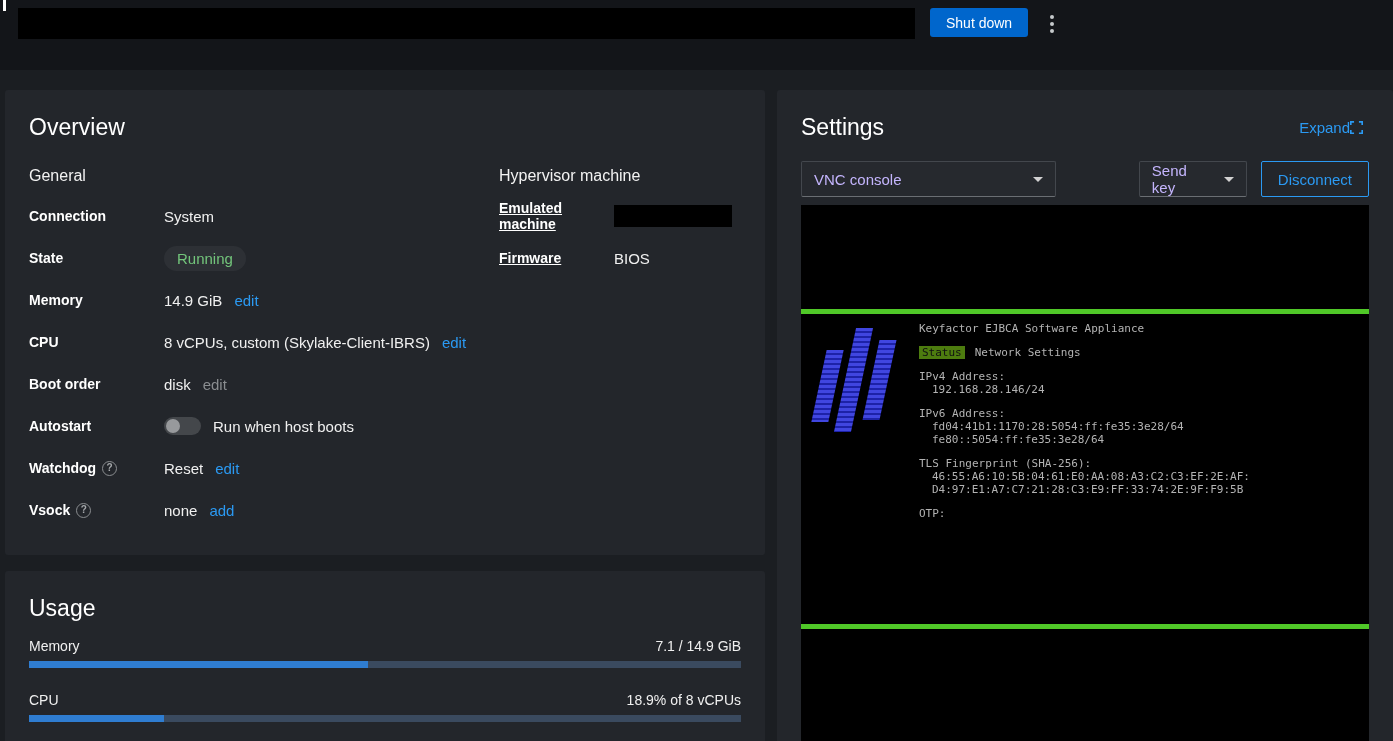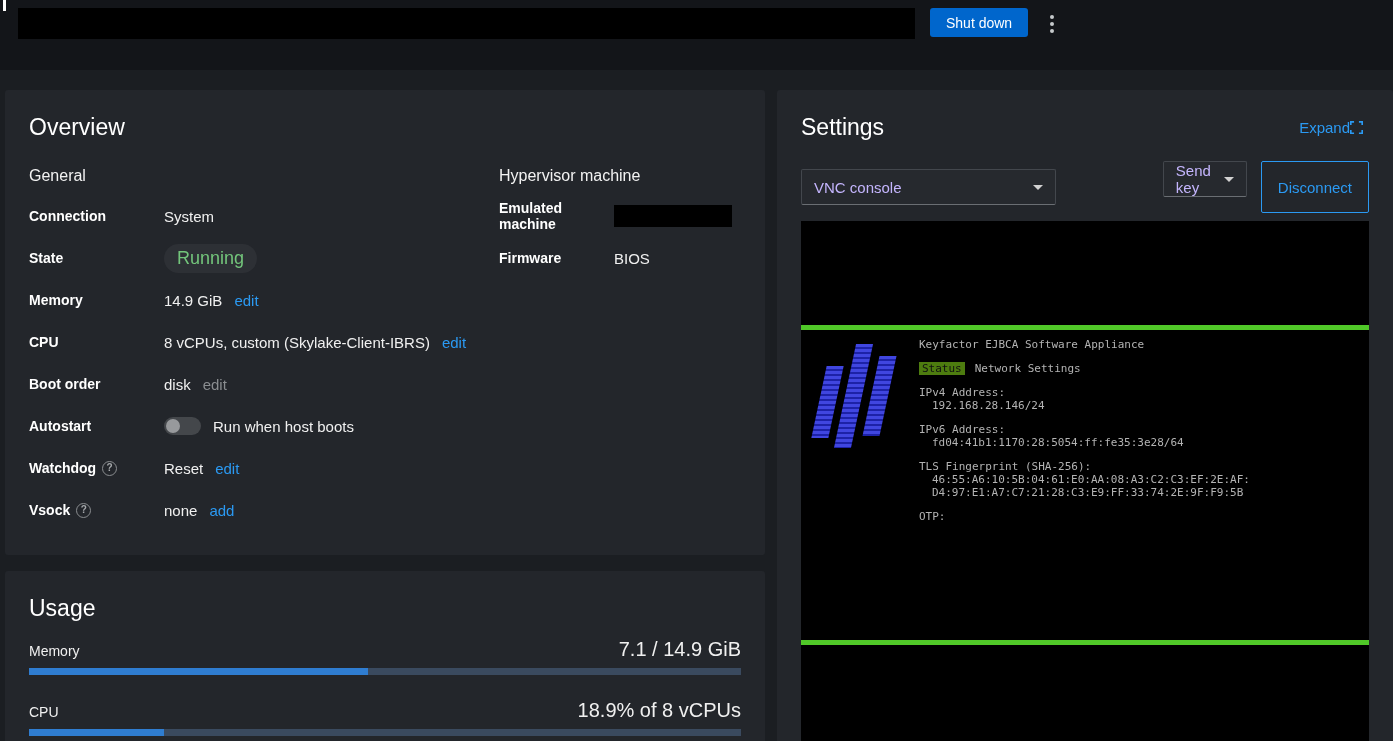--- a/index.html
+++ b/index.html
@@ -36,62 +36,62 @@
   }
   .col-left { display: flex; flex-direction: column; gap: 16px; }
   .card { background: #23262b; border-radius: 3px; padding: 24px; }
   .card-title { margin: 0 0 16px; font-size: 23px; font-weight: 500; color: #fff; }
 
   
   .overview-grid { display: grid; grid-template-columns: 470px 1fr; }
   .section-heading { margin: 10px 0 10px; font-size: 16px; font-weight: 400; color: #f2f2f2; }
   .drow { display: flex; align-items: center; min-height: 42px; }
   .dlabel { width: 135px; flex-shrink: 0; font-size: 14px; font-weight: 700; color: #fff; display: flex; align-items: center; gap: 6px; }
-  .hyp .dlabel { width: 115px; }
+  .hyp .dlabel { width: 115px; text-decoration: underline; }
   .dvalue { font-size: 15px; color: #f0f0f0; display: flex; align-items: center; gap: 12px; }
   .link { color: #2b9af3; font-size: 15px; text-decoration: none; cursor: pointer; background: none; border: none; padding: 0; font-family: inherit; }
   .link.muted { color: #8a8d90; }
   .badge-running {
     background: #2d3035; color: #73c57b; border-radius: 30px;
-    padding: 4px 13px; font-size: 18px;
+    padding: 4px 13px; font-size: 15px;
   }
   .help {
     width: 15px; height: 15px; border-radius: 50%; border: 1px solid #8a8d90;
     color: #a5a8ab; font-size: 10px; line-height: 1;
     display: inline-flex; align-items: center; justify-content: center; flex-shrink: 0;
   }
   .toggle { width: 37px; height: 18px; border-radius: 9px; background: #44474b; position: relative; cursor: pointer; flex-shrink: 0; }
   .toggle .knob { position: absolute; left: 2px; top: 2px; width: 14px; height: 14px; border-radius: 50%; background: #97999c; }
   .redaction-value { width: 118px; height: 22px; background: #000; }
 
   
   .usage-card { min-height: 265px; }
   .usage-row { display: flex; justify-content: space-between; align-items: baseline; margin-top: 4px; }
   .usage-label { font-size: 14px; color: #f0f0f0; }
-  .usage-value { font-size: 20px; color: #f0f0f0; }
+  .usage-value { font-size: 14px; color: #f0f0f0; }
   .progress { margin: 7px 0 24px; height: 7px; background: #3a4a5f; }
   .progress .fill { height: 100%; background: #2f7dd1; }
 
   
   .console-card { height: 700px; display: flex; flex-direction: column; }
   .console-header { display: flex; justify-content: space-between; align-items: center; }
   .console-header .card-title { margin: 0; }
   .expand-link { display: inline-flex; align-items: center; color: #2b9af3; font-size: 15px; background: none; border: none; cursor: pointer; font-family: inherit; }
   .console-toolbar { display: flex; align-items: center; margin-top: 20px; }
   .select {
     height: 36px; background: #26292e; border: 1px solid #43474d; border-bottom-color: #6a6e73;
     color: #c4b5fd; font-size: 15px; padding: 0 12px; border-radius: 2px;
     display: flex; align-items: center; justify-content: space-between; gap: 10px; cursor: pointer;
   }
   .select-console { width: 255px; }
-  .select-sendkey { width: 84px; }
+  .select-sendkey { width: 108px; }
   .caret { width: 0; height: 0; border-left: 5px solid transparent; border-right: 5px solid transparent; border-top: 5px solid #d2d2d2; }
   .toolbar-right { margin-left: auto; display: flex; gap: 14px; }
   .btn-outline {
-    height: 52px; padding: 0 16px; background: transparent; cursor: pointer;
+    height: 36px; padding: 0 16px; background: transparent; cursor: pointer;
     border: 1px solid #2b9af3; color: #2b9af3; font-size: 15px; border-radius: 2px; font-family: inherit;
   }
   .viewport { margin-top: 8px; flex: 1; background: #000; overflow: hidden; }
   .vnc-spacer { height: 104px; }
   .green-bar { height: 5px; background: #50c828; }
   .vnc-content { height: 310px; display: flex; padding: 8px 0 0 10px; }
   .vnc-logo { width: 100px; position: relative; flex-shrink: 0; }
   .vnc-logo .bar {
     position: absolute; width: 17px; transform: skewX(-12deg);
     background: repeating-linear-gradient(to bottom, #4046e0 0 3px, #1d22a8 3px 5px);
@@ -289,20 +289,21 @@
             <div class="tabs-line">
               <span class="inv">Status</span>
               <span>Network Settings</span>
             </div>
             <div class="vgap"></div>
             <div>IPv4 Address:</div>
             <div class="indent">192.168.28.146/24</div>
             <div class="vgap"></div>
             <div>IPv6 Address:</div>
             <div class="indent">fd04:41b1:1170:28:5054:ff:fe35:3e28/64</div>
+            <div class="indent">fe80::5054:ff:fe35:3e28/64</div>
             <div class="vgap"></div>
             <div>TLS Fingerprint (SHA-256):</div>
             <div class="indent">46:55:A6:10:5B:04:61:E0:AA:08:A3:C2:C3:EF:2E:AF:</div>
             <div class="indent">D4:97:E1:A7:C7:21:28:C3:E9:FF:33:74:2E:9F:F9:5B</div>
             <div class="vgap"></div>
             <div>OTP:</div>
           </div>
         </div>
 
         <div class="green-bar"></div>

